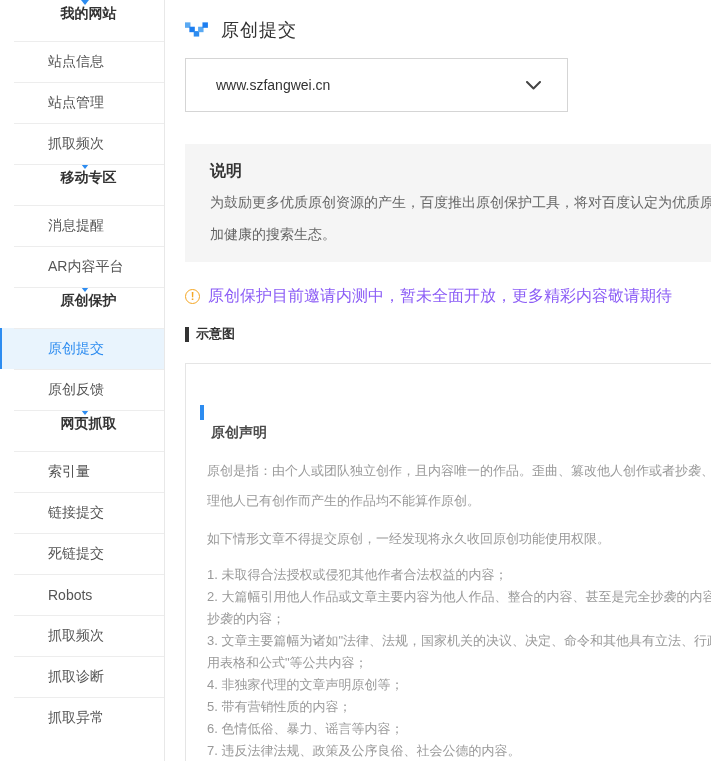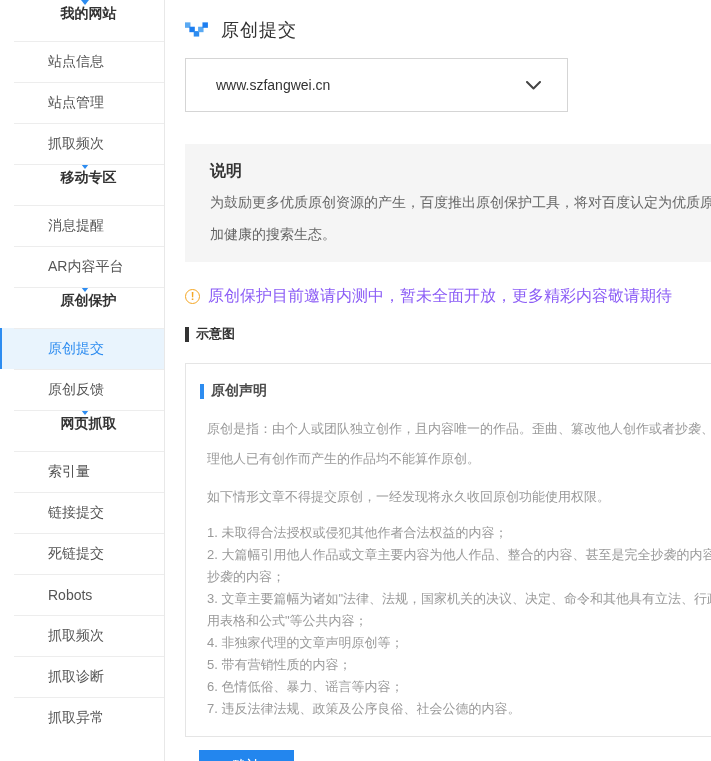--- a/index.html
+++ b/index.html
@@ -48,21 +48,21 @@
 
   .section-head { margin-top:18px; display:flex; align-items:center; }
   .bar { width:4px; height:15px; display:inline-block; margin-right:7px; }
   .bar.dark { background:#333; }
   .bar.blue { background:#2d8cf0; }
   .section-head .txt { font-size:13px; font-weight:bold; color:#333; }
 
   .demo-box { margin-top:20px; width:562px; border:1px solid #e5e5e5;
     padding:18px 14px 16px; }
   .demo-title-row { display:flex; align-items:center; margin-bottom:14px; }
-  .demo-title-row .txt { font-size:14px; font-weight:bold; color:#4a4a4a; }
+  .demo-title-row .txt { font-size:14px; font-weight:bold; color:#4a4a4a;margin-top:42px; }
   .demo-line { font-size:13px; color:#999; line-height:30px; white-space:nowrap;
     margin-left:7px; }
   .demo-warning { margin-top:8px; }
   .rules { margin-top:10px; }
   .rules .demo-line { line-height:22px; }
 
   .confirm-btn { margin:13px 0 0 14px; width:95px; height:31px;
     background:#2386ee; color:#fff; border:none; font-size:14px; cursor:pointer;
     font-family:inherit; display:block; }
 </style>

